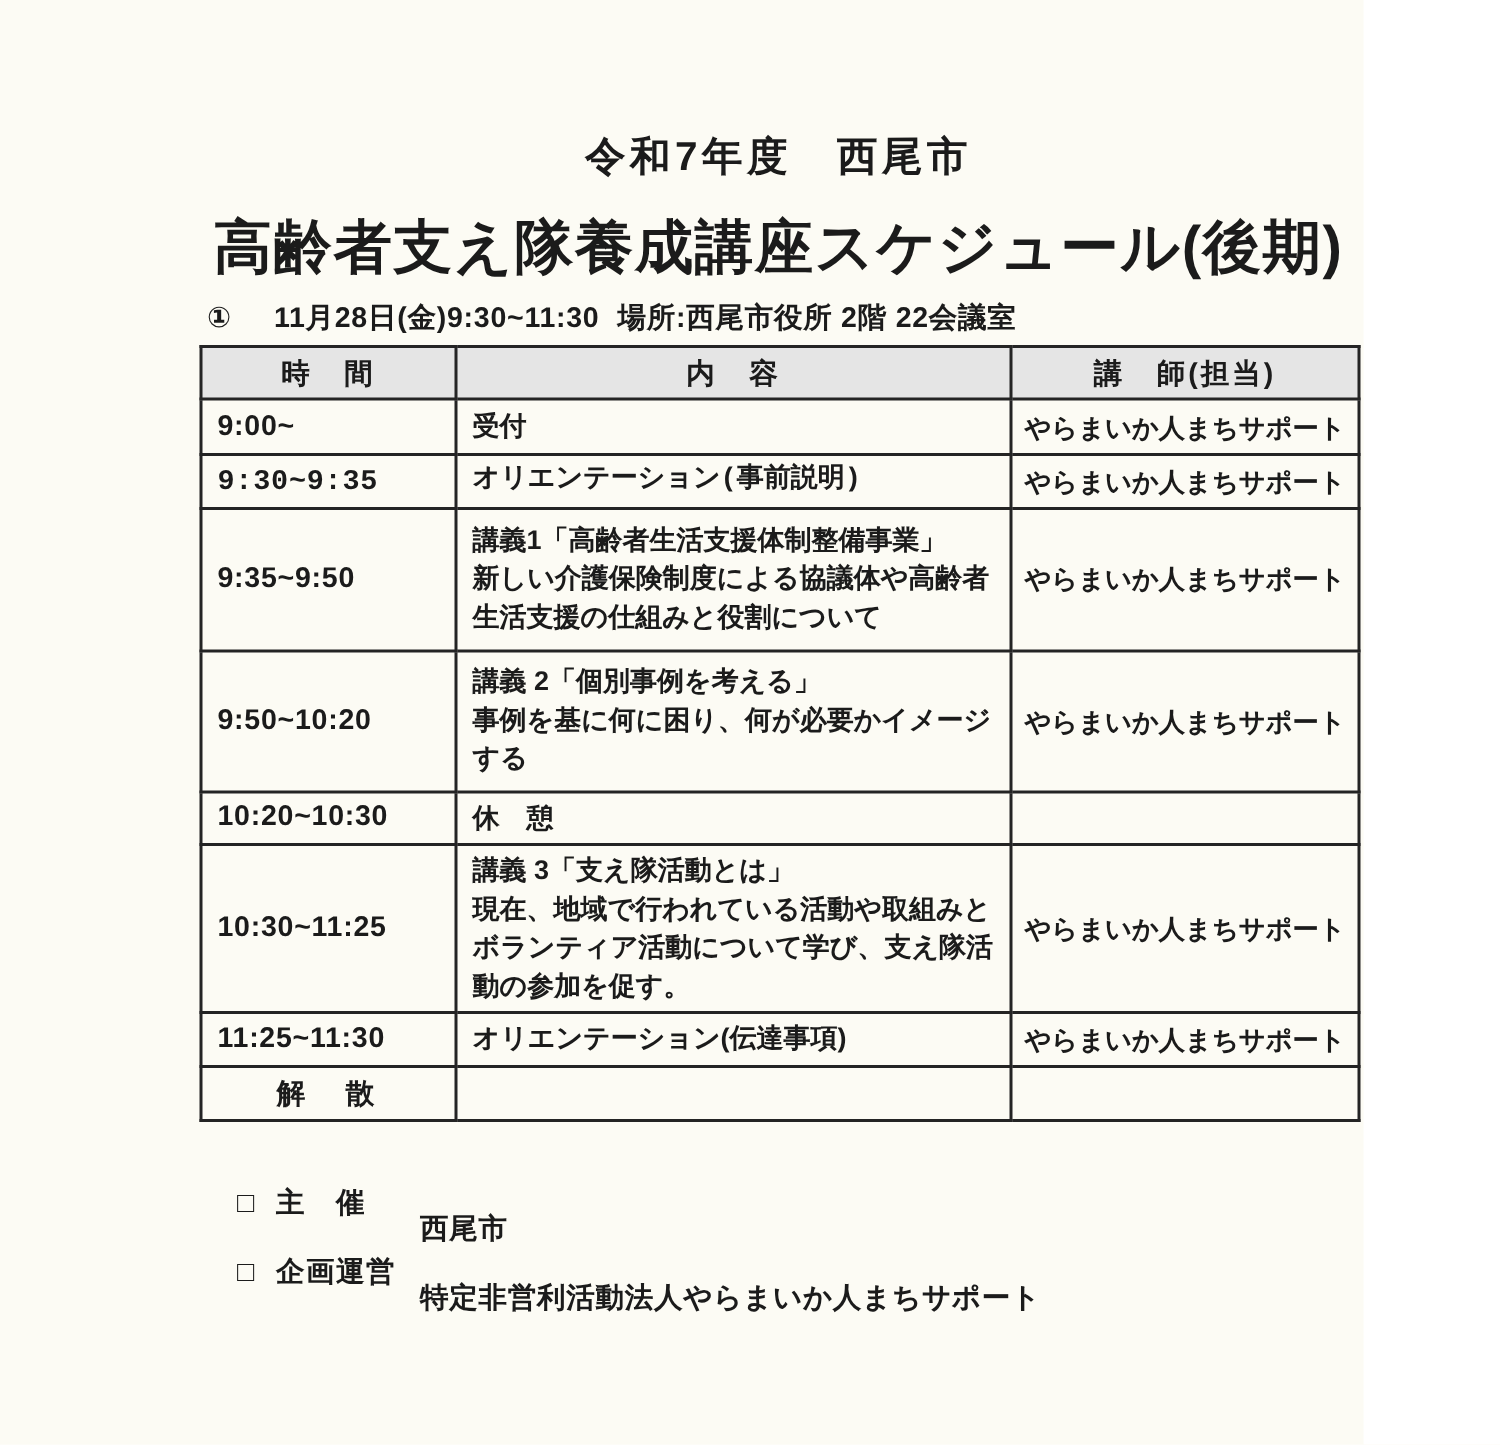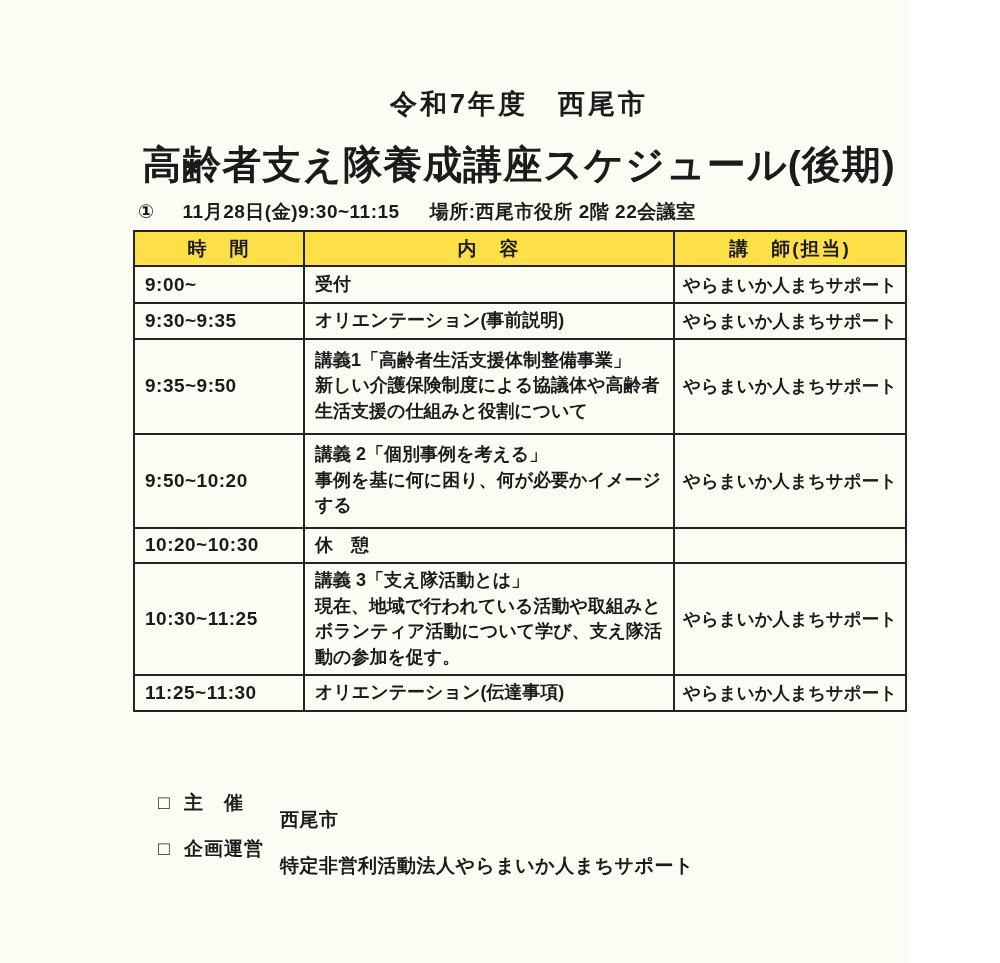--- a/index.html
+++ b/index.html
@@ -19,56 +19,56 @@
   .title-block { position:absolute; left:133px; width:772px; text-align:center; }
   .title1 { top:86px; font-size:27px; font-weight:900; letter-spacing:3px; }
   .title2 { top:138px; font-size:39px; font-weight:900; letter-spacing:1px; }
   
   .session-line {
     position:absolute; left:138px; top:199px; width:772px;
     font-size:19px; font-weight:700; letter-spacing:0.5px;
     white-space:nowrap;
   }
   .session-line .num { margin-right:28px; }
-  .session-line .loc { margin-left:30px; }
+  .session-line .loc { margin-left:12px; }
   
   table.schedule {
     position:absolute; left:133px; top:230px;
     width:772px; border-collapse:collapse; table-layout:fixed;
   }
   table.schedule col.c-time { width:170px; }
   table.schedule col.c-content { width:370px; }
   table.schedule col.c-lecturer { width:232px; }
   table.schedule th, table.schedule td {
     border:2px solid #242424;
     vertical-align:middle;
   }
   table.schedule thead tr { height:35px; }
   table.schedule th {
-    background:#fde047;
+    background:#e5e5e5;
     font-size:19px; font-weight:700; letter-spacing:2px;
     text-align:center;
   }
   table.schedule td.time {
     font-size:19px; font-weight:600; letter-spacing:0.5px;
     padding-left:10px; white-space:nowrap;
   }
   table.schedule td.time.center { text-align:center; padding-left:0; letter-spacing:4px; }
   table.schedule td.content {
     font-size:18px; font-weight:600;
     padding:4px 6px 4px 10px;
     line-height:1.42;
     white-space:pre-line;
   }
   table.schedule td.lecturer {
     font-size:17.5px; font-weight:600;
     padding-left:8px; white-space:nowrap;
   }
   table.schedule tbody tr:nth-child(1){ height:37px; }
-  table.schedule tbody tr:nth-child(2){ height:31px; }
+  table.schedule tbody tr:nth-child(2){ height:31px;font-family:Liberation Mono, monospace; }
   table.schedule tbody tr:nth-child(3){ height:95px; }
   table.schedule tbody tr:nth-child(4){ height:94px; }
   table.schedule tbody tr:nth-child(5){ height:33px; }
   table.schedule tbody tr:nth-child(6){ height:103px; }
   table.schedule tbody tr:nth-child(7){ height:34px; }
   table.schedule tbody tr:nth-child(8){ height:36px; }
   
   .footer { position:absolute; left:158px; top:788px; font-size:19px; font-weight:700; }
   .footer .line { display:flex; line-height:29px; }
   .footer .bullet { width:26px; }
@@ -77,21 +77,21 @@
 </style>
 </head>
 <body>
 
 <div class="page">
 
   <div class="title-block title1">令和7年度　西尾市</div>
   <div class="title-block title2">高齢者支え隊養成講座スケジュール(後期)</div>
 
   <div class="session-line">
-    <span class="num">①</span><span>11月28日(金)9:30~11:15</span><span class="loc">場所:西尾市役所 2階 22会議室</span>
+    <span class="num">①</span><span>11月28日(金)9:30~11:30</span><span class="loc">場所:西尾市役所 2階 22会議室</span>
   </div>
 
   <table class="schedule">
     <colgroup>
       <col class="c-time">
         <col class="c-content">
         <col class="c-lecturer">
     </colgroup>
     <thead>
       <tr>
@@ -132,20 +132,25 @@
       <td class="time">10:30~11:25</td>
       <td class="content">講義 3「支え隊活動とは」
 現在、地域で行われている活動や取組みとボランティア活動について学び、支え隊活動の参加を促す。</td>
       <td class="lecturer">やらまいか人まちサポート</td>
     </tr>
         <tr>
       <td class="time">11:25~11:30</td>
       <td class="content">オリエンテーション(伝達事項)</td>
       <td class="lecturer">やらまいか人まちサポート</td>
     </tr>
+        <tr>
+      <td class="time center">解　散</td>
+      <td class="content"></td>
+      <td class="lecturer"></td>
+    </tr>
       </tbody>
   </table>
 
   <div class="footer">
     <div class="line">
       <span class="bullet">□</span>
       <span class="label">主　催</span>
       <span class="value">西尾市</span>
     </div>
     <div class="line">

